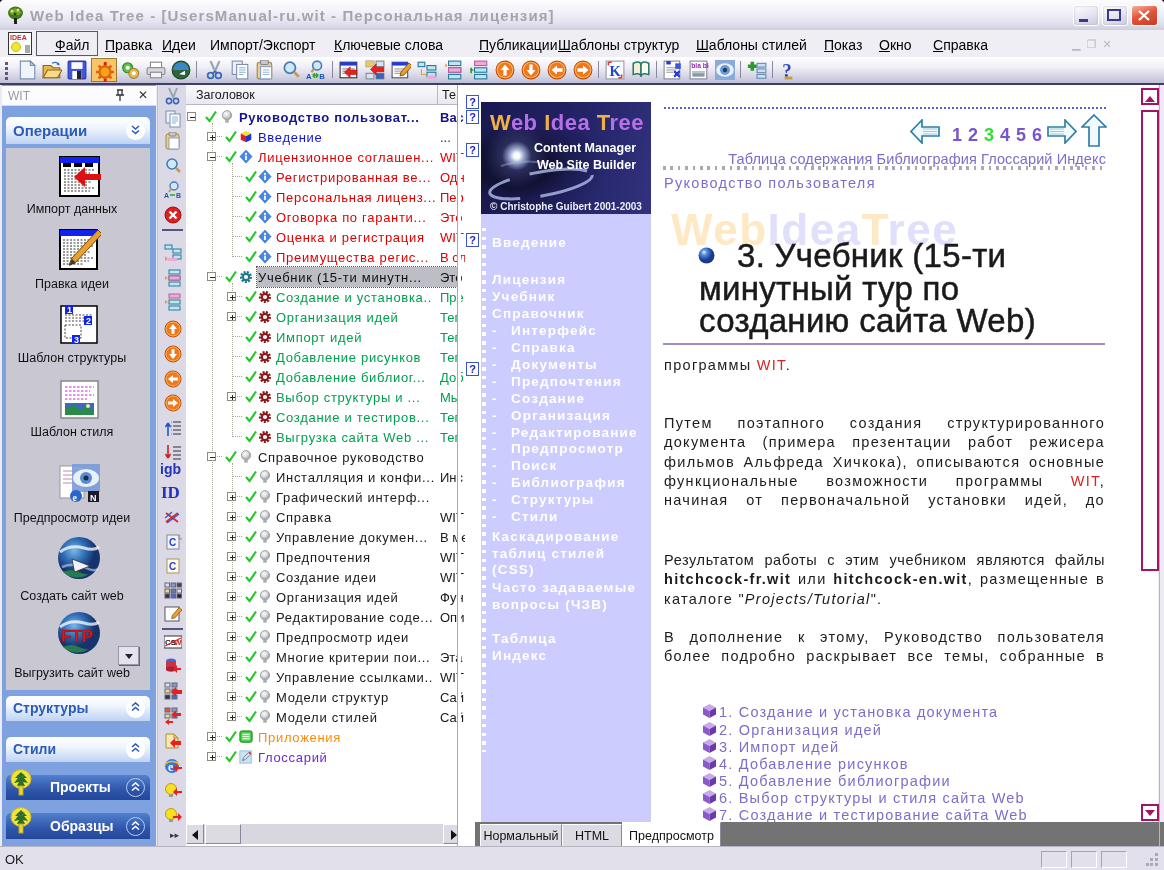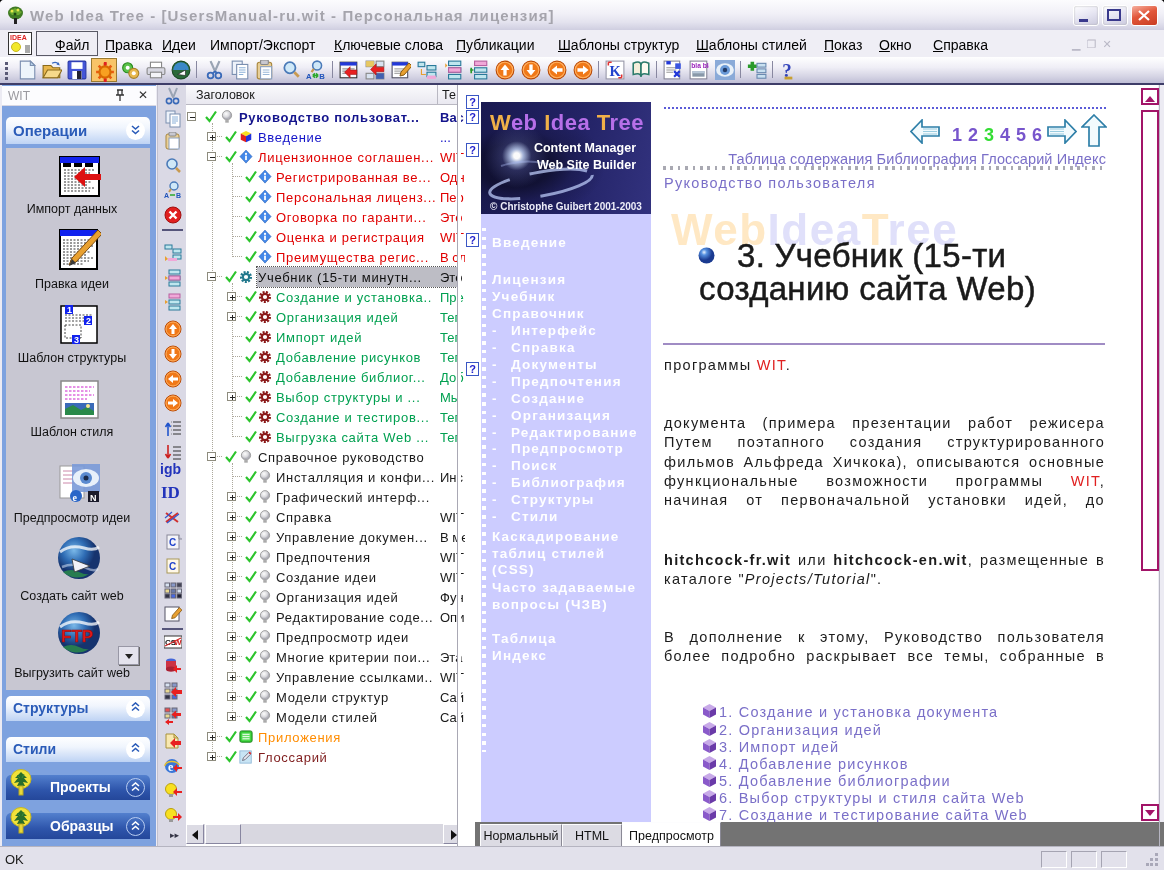--- a/index.html
+++ b/index.html
@@ -85,21 +85,21 @@
   <div class="abs" style="left:1px;top:1px;font-size:7px;font-weight:bold;color:#D22;letter-spacing:0">IDEA</div>
   <div class="abs" style="left:2px;top:9px;width:10px;height:10px;border-radius:50%;background:#F2E82A;border:1px solid #C8B820"></div>
   <div class="abs" style="right:1px;bottom:1px;width:5px;height:8px;background:#AAA"></div>
  </div>
  <div class="abs" style="left:36px;top:1px;width:62px;height:25px;border:1px solid #5A5A66"></div>
       <div class="mi" style="left:55px"><u>Ф</u>айл</div>
  <div class="mi" style="left:105px"><u>П</u>равка</div>
  <div class="mi" style="left:162px"><u>И</u>деи</div>
  <div class="mi" style="left:210px">Импорт/Экспорт</div>
  <div class="mi" style="left:334px"><u>К</u>лючевые слова</div>
- <div class="mi" style="left:456px"><u>П</u>убликации</div>
+ <div class="mi" style="left:479px"><u>П</u>убликации</div>
  <div class="mi" style="left:558px"><u>Ш</u>аблоны структур</div>
  <div class="mi" style="left:696px"><u>Ш</u>аблоны стилей</div>
  <div class="mi" style="left:824px"><u>П</u>оказ</div>
  <div class="mi" style="left:879px"><u>О</u>кно</div>
  <div class="mi" style="left:933px"><u>С</u>правка</div>
  <div class="abs" style="left:1072px;top:8px;width:80px;height:12px;color:#B9B8C6;font-size:11px">▁&nbsp;&nbsp;❐&nbsp;&nbsp;✕</div>
 </div>
 <div id="toolbar">
  <svg class="tbi" style="left:5px;top:5px" width="6" height="18">
         <g fill="#5A5A76">
@@ -1128,21 +1128,21 @@
           <i style="position:absolute;left:4px;top:2px;width:1px;height:5px;background:#222"></i>
         </span>
         <svg style="position:absolute;left:38px;top:3px" width="14" height="14" viewBox="0 0 14 14">
           <path d="M2 7 L5.5 11 L12 1.5" fill="none" stroke="#2CC42C" stroke-width="2.2"></path>
         </svg>
         <svg class="ti" style="left:53px" viewBox="0 0 14 16">
           <rect x="0" y="1" width="13" height="14" fill="#C8E4F4" stroke="#90B8D8"></rect>
           <path d="M10 3 l2 2 -6 6 -3 1 1 -3 z" fill="#E8E8F0" stroke="#667"></path>
           <path d="M10 3 l2 2 1.2 -1.2 -2 -2 z" fill="#E03030"></path>
         </svg>
-        <span class="lb" style="left:72px;color:#7f1d1d">Глоссарий</span>
+        <span class="lb" style="left:72px;color:#6d28d9">Глоссарий</span>
       </div>
 <div style="position:absolute;left:0;top:739px;width:275px;height:20px;background:#D8D7E0">
 <span style="position:absolute;left:0;top:0;width:18px;height:20px;background:#DCDBE4;border:1px solid;border-color:#FFF #8886A0 #8886A0 #FFF">
           <i style="position:absolute;left:5px;top:5px;width:0;height:0;border:5px solid transparent;border-right:6px solid #111;border-left:none"></i>
         </span>
 <span style="position:absolute;left:257px;top:0;width:18px;height:20px;background:#DCDBE4;border:1px solid;border-color:#FFF #8886A0 #8886A0 #FFF">
           <i style="position:absolute;left:7px;top:5px;width:0;height:0;border:5px solid transparent;border-left:6px solid #111;border-right:none"></i>
         </span>
 <span style="position:absolute;left:19px;top:0;width:36px;height:20px;background:#DCDBE4;border:1px solid;border-color:#FFF #8886A0 #8886A0 #FFF"></span>
 </div>
@@ -1234,34 +1234,36 @@
           <radialGradient id="ball" cx="35%" cy="30%">
             <stop offset="0%" stop-color="#E8F2FF"></stop>
             <stop offset="35%" stop-color="#5590E0"></stop>
             <stop offset="100%" stop-color="#1A3A90"></stop>
           </radialGradient>
         </defs>
         <circle cx="8.5" cy="8.5" r="8" fill="url(#ball)"></circle>
       </svg>
 <div style="position:absolute;left:234px;top:155px;font-size:33px;color:#1A1A1A;letter-spacing:.3px;line-height:32.5px;-webkit-text-stroke:.5px #1A1A1A">
 <div style="padding-left:38px">3.&nbsp;Учебник&nbsp;(15-ти</div>
+<div>минутный тур по</div>
 <div>созданию сайта Web)</div>
       </div>
 <div style="position:absolute;left:198px;top:258px;width:442px;height:2px;background:#A08CC4"></div>
 <div style="position:absolute;left:199px;top:271px;width:441px;font-size:14.5px;color:#1C1C1C;line-height:19.3px;letter-spacing:1.3px">
         <div>программы <span style="color:#E02020">WIT</span>.</div>
       </div>
 <div style="position:absolute;left:199px;top:329px;width:441px;font-size:14.5px;color:#1C1C1C;line-height:19.3px;letter-spacing:1.3px">
+        <div class="jline">Путем поэтапного создания структурированного</div>
         <div class="jline">документа (примера презентации работ режисера</div>
-        <div class="jline">Путем поэтапного создания структурированного</div>
         <div class="jline">фильмов Альфреда Хичкока), описываются основные</div>
         <div class="jline">функциональные возможности программы <span style="color:#E02020">WIT</span>,</div>
         <div class="jline">начиная от первоначальной установки идей, до</div>
       </div>
 <div style="position:absolute;left:199px;top:466px;width:441px;font-size:14.5px;color:#1C1C1C;line-height:19.3px;letter-spacing:1.3px">
+        <div class="jline" style="letter-spacing:.6px">Результатом работы с этим учебником являются файлы</div>
         <div class="jline"><b>hitchcock-fr.wit</b> или <b>hitchcock-en.wit</b>, размещенные в</div>
         <div>каталоге "<i>Projects/Tutorial</i>".</div>
       </div>
 <div style="position:absolute;left:199px;top:543px;width:441px;font-size:14.5px;color:#1C1C1C;line-height:19.3px;letter-spacing:1.3px">
         <div class="jline">В дополнение к этому, Руководство пользователя</div>
         <div class="jline">более подробно раскрывает все темы, собранные в</div>
       </div>
 <svg style="position:absolute;left:238px;top:619px" width="13" height="14" viewBox="0 0 13 14">
         <path d="M6.5 0 L13 3.5 L6.5 7 L0 3.5 Z" fill="#C8AAE8"></path>
         <path d="M0 3.5 L6.5 7 V14 L0 10.5 Z" fill="#8A5ACA"></path>

